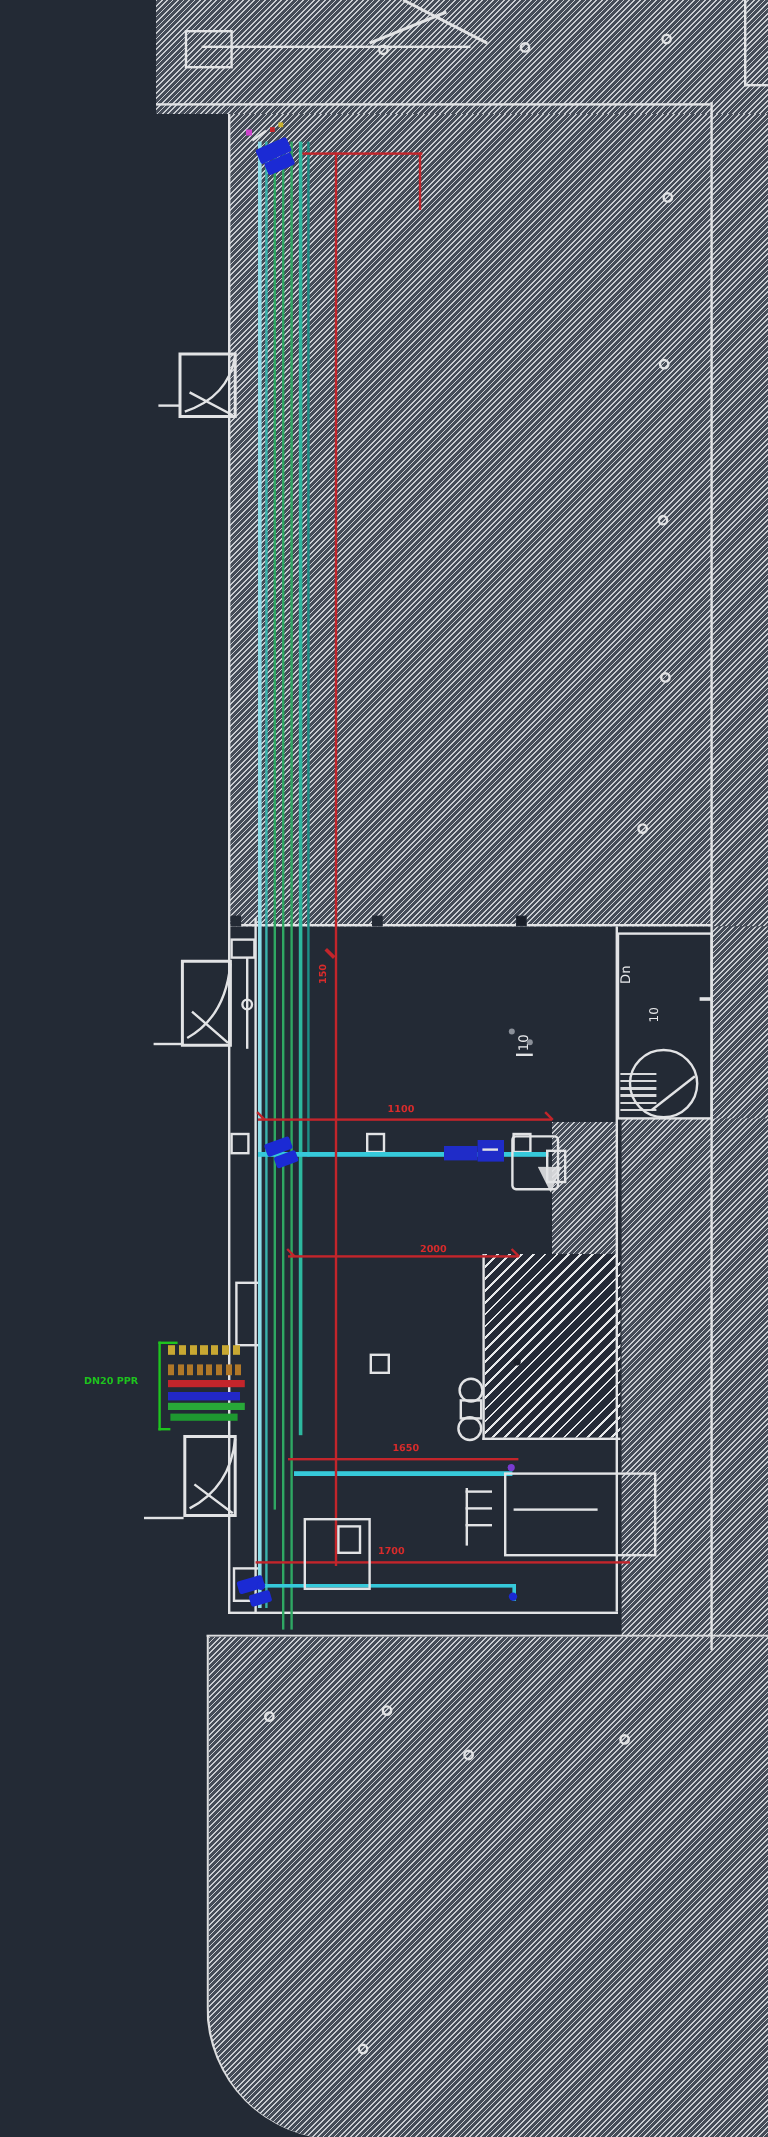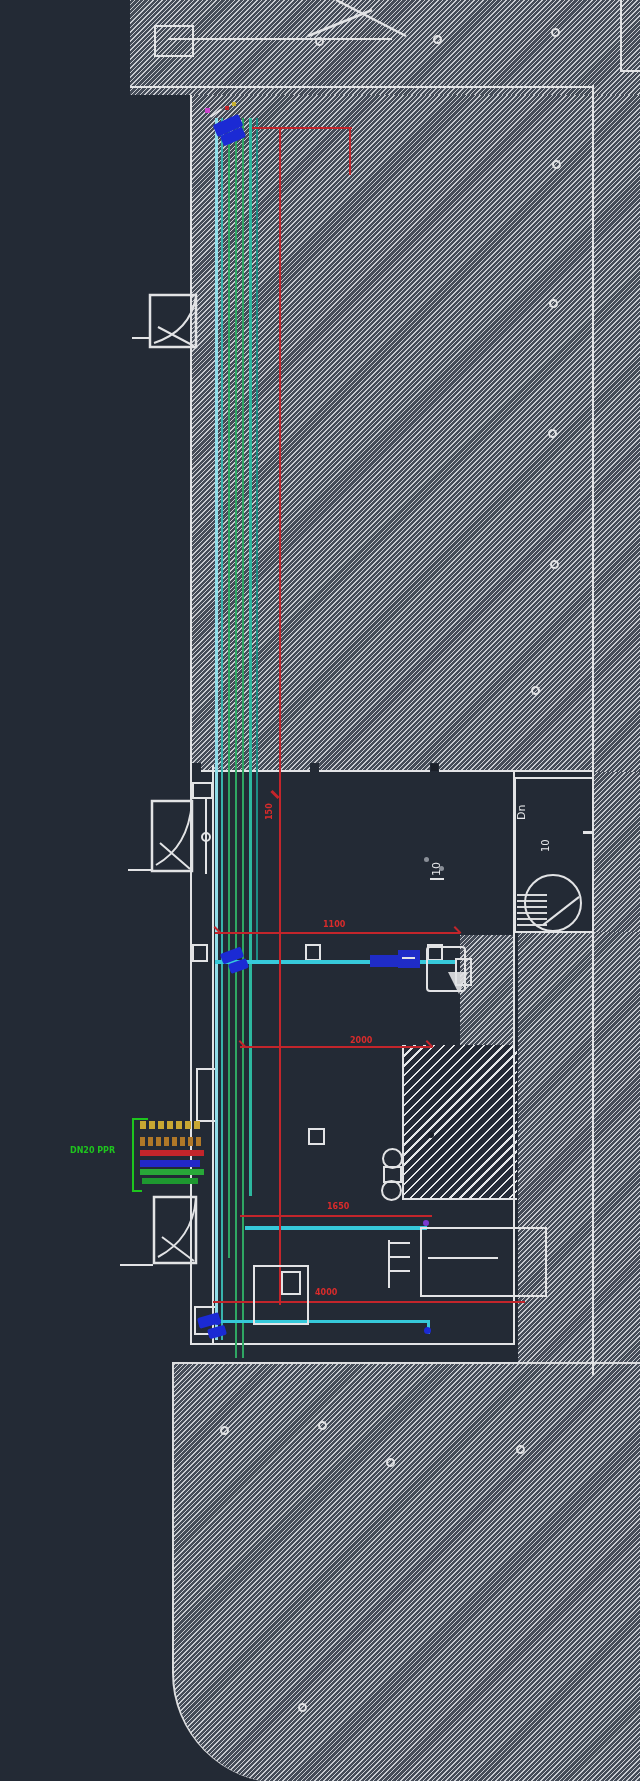--- a/index.html
+++ b/index.html
@@ -135,21 +135,21 @@
   <div class="abs red" style="left:453px;top:929px;width:9px;height:2px;transform:rotate(45deg);"></div>
 
   <span class="abs dimtxt" style="left:350px;top:1037px;">2000</span>
   <div class="abs red" style="left:240px;top:1046px;width:192px;height:2px;"></div>
   <div class="abs red" style="left:238px;top:1043px;width:9px;height:2px;transform:rotate(45deg);"></div>
   <div class="abs red" style="left:425px;top:1043px;width:9px;height:2px;transform:rotate(45deg);"></div>
 
   <span class="abs dimtxt" style="left:313px;top:1203px;margin-left:14px;">1650</span>
   <div class="abs red" style="left:240px;top:1215px;width:192px;height:2px;"></div>
 
-  <span class="abs dimtxt" style="left:315px;top:1289px;">4000</span>
+  <span class="abs dimtxt" style="left:315px;top:1289px;">1700</span>
   <div class="abs red" style="left:213px;top:1301px;width:312px;height:2px;"></div>
 
   <span class="abs" style="left:70px;top:1146px;font-size:8px;color:#1ec41e;font-weight:bold;">DN20 PPR</span>
   <div class="abs" style="left:132px;top:1118px;width:2px;height:74px;background:#1ec41e;"></div>
   <div class="abs" style="left:132px;top:1118px;width:16px;height:2px;background:#1ec41e;"></div>
   <div class="abs" style="left:132px;top:1190px;width:10px;height:2px;background:#1ec41e;"></div>
   <div class="abs" style="left:140px;top:1121px;width:60px;height:8px;background:repeating-linear-gradient(90deg,#c8a832 0 6px,transparent 6px 9px);"></div>
   <div class="abs" style="left:140px;top:1137px;width:64px;height:9px;background:repeating-linear-gradient(90deg,#b07828 0 5px,transparent 5px 8px);"></div>
   <div class="abs" style="left:140px;top:1150px;width:64px;height:6px;background:#c3252b;"></div>
   <div class="abs" style="left:140px;top:1160px;width:60px;height:7px;background:#2228c8;"></div>

